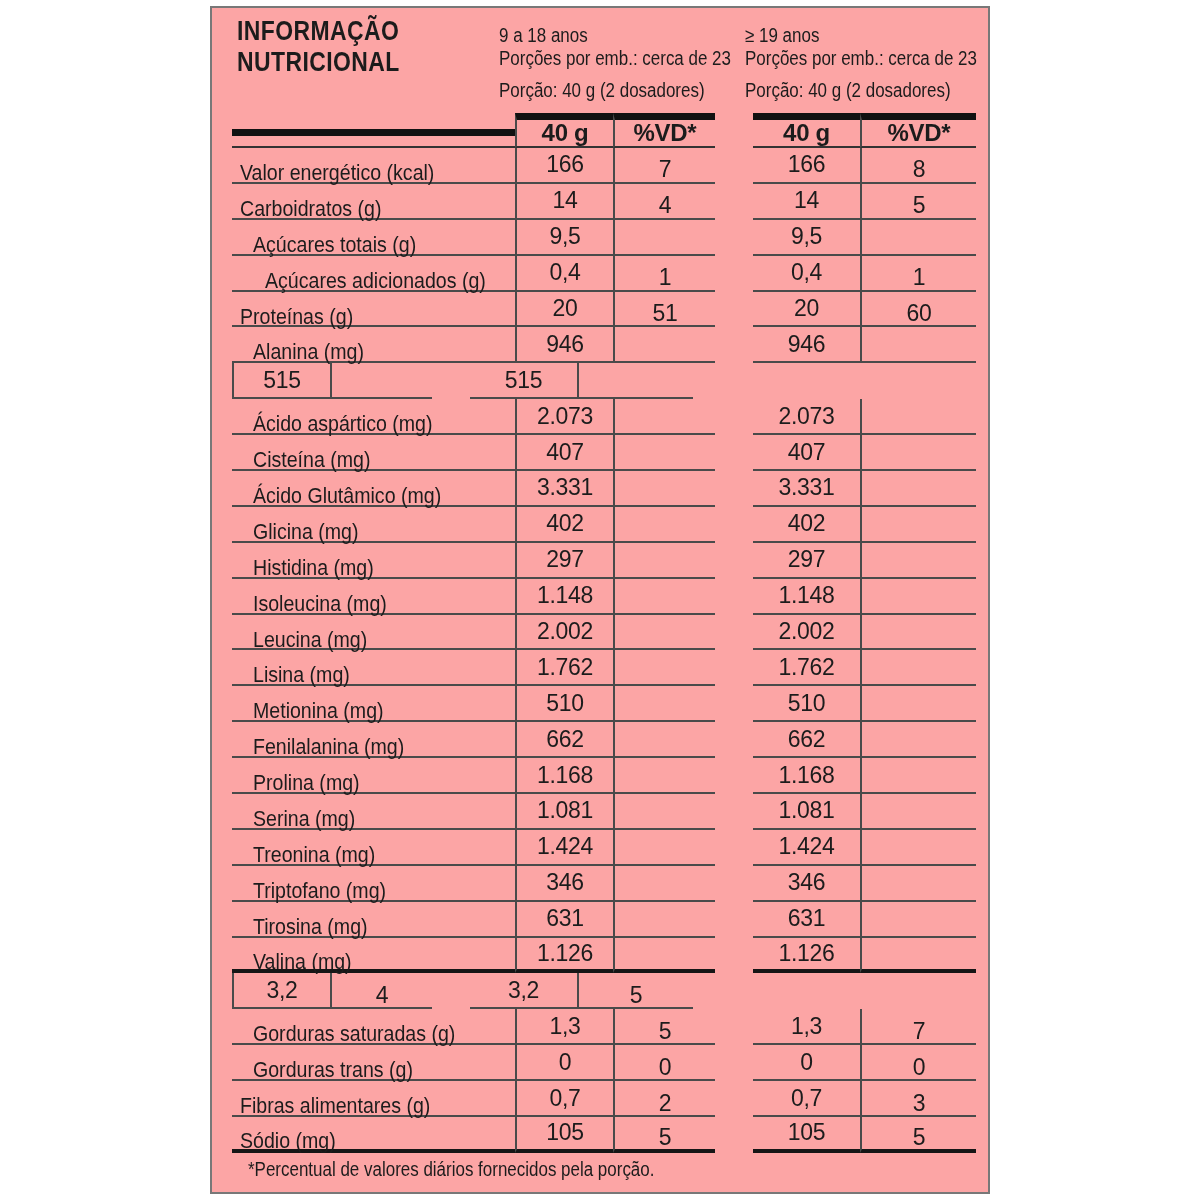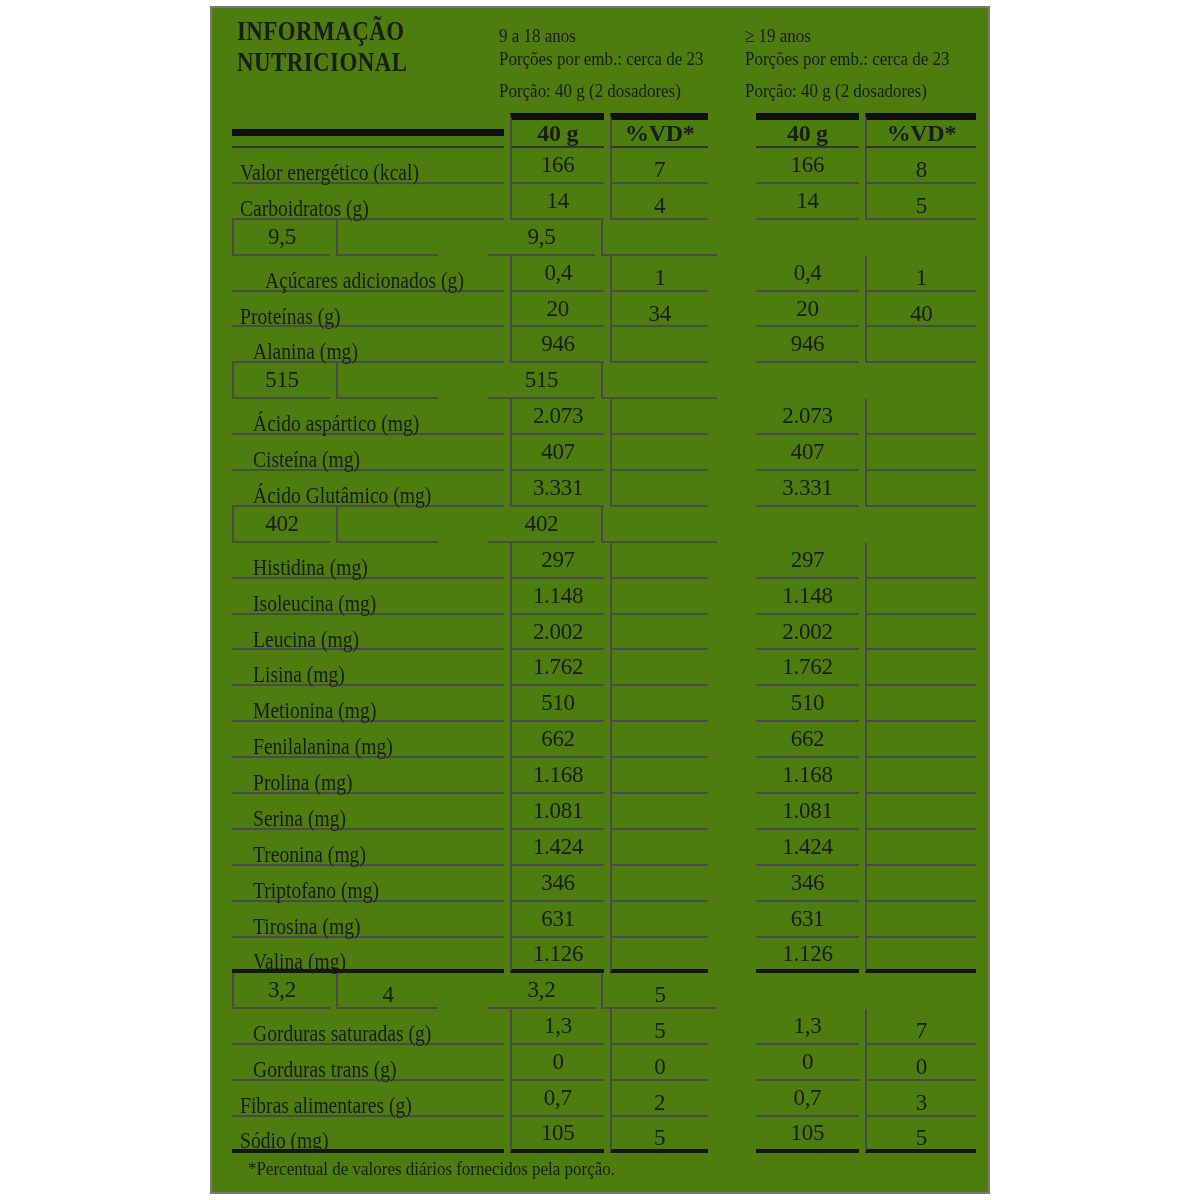--- a/index.html
+++ b/index.html
@@ -16,22 +16,21 @@
     background: #ffffff;
     overflow: hidden;
   }
   .frame {
     position: absolute;
     left: 210px;
     top: 6px;
     width: 776px;
     height: 1184px;
     border: 2px solid #787878;
-    background: #4d7c0f;
-    font-family: Liberation Serif, serif;
+    background: #fca5a5;
   }
   
   .title {
     position: absolute;
     left: 25px;
     top: 8px;
     font-size: 27px;
     font-weight: bold;
     line-height: 31px;
     letter-spacing: 0.5px;
@@ -57,21 +56,21 @@
     transform-origin: 0 50%;
     white-space: nowrap;
   }
   
   .tables {
     position: absolute;
     left: 20px;
     top: 105px;
     width: 744px;
   }
-  .trow { display: flex; height: 35.9px; gap: 6px; }
+  .trow { display: flex; height: 35.9px; }
   .trow.thead { height: 35px; }
   .c {
     box-sizing: border-box;
     display: flex;
     align-items: center;
     border-bottom: 2px solid #4a4a4a;
   }
   .c.lbl { width: 283px; padding-left: 8px; margin-top: 16px; }
   .c.v1  { width: 98px;  border-left: 2px solid #4a4a4a; justify-content: center; }
   .c.d1  { width: 102px; border-left: 2px solid #4a4a4a; justify-content: center; }
@@ -172,20 +171,23 @@
             </div>
     <div class="c gap"></div>
     <div class="c v2">
               <span class="num">14</span>
             </div>
     <div class="c d2">
               <span class="num dv">5</span>
             </div>
   </div>
           <div class="trow ind1">
+    <div class="c lbl">
+              <span class="cond lbl-txt">Açúcares totais (g)</span>
+            </div>
     <div class="c v1">
               <span class="num">9,5</span>
             </div>
     <div class="c d1">
               <span class="num dv"></span>
             </div>
     <div class="c gap"></div>
     <div class="c v2">
               <span class="num">9,5</span>
             </div>
@@ -212,28 +214,28 @@
             </div>
   </div>
           <div class="trow ind0">
     <div class="c lbl">
               <span class="cond lbl-txt">Proteínas (g)</span>
             </div>
     <div class="c v1">
               <span class="num">20</span>
             </div>
     <div class="c d1">
-              <span class="num dv">34</span>
+              <span class="num dv">51</span>
             </div>
     <div class="c gap"></div>
     <div class="c v2">
               <span class="num">20</span>
             </div>
     <div class="c d2">
-              <span class="num dv">40</span>
+              <span class="num dv">60</span>
             </div>
   </div>
           <div class="trow ind1">
     <div class="c lbl">
               <span class="cond lbl-txt">Alanina (mg)</span>
             </div>
     <div class="c v1">
               <span class="num">946</span>
             </div>
     <div class="c d1">
@@ -310,20 +312,23 @@
             </div>
     <div class="c gap"></div>
     <div class="c v2">
               <span class="num">3.331</span>
             </div>
     <div class="c d2">
               <span class="num dv"></span>
             </div>
   </div>
           <div class="trow ind1">
+    <div class="c lbl">
+              <span class="cond lbl-txt">Glicina (mg)</span>
+            </div>
     <div class="c v1">
               <span class="num">402</span>
             </div>
     <div class="c d1">
               <span class="num dv"></span>
             </div>
     <div class="c gap"></div>
     <div class="c v2">
               <span class="num">402</span>
             </div>

